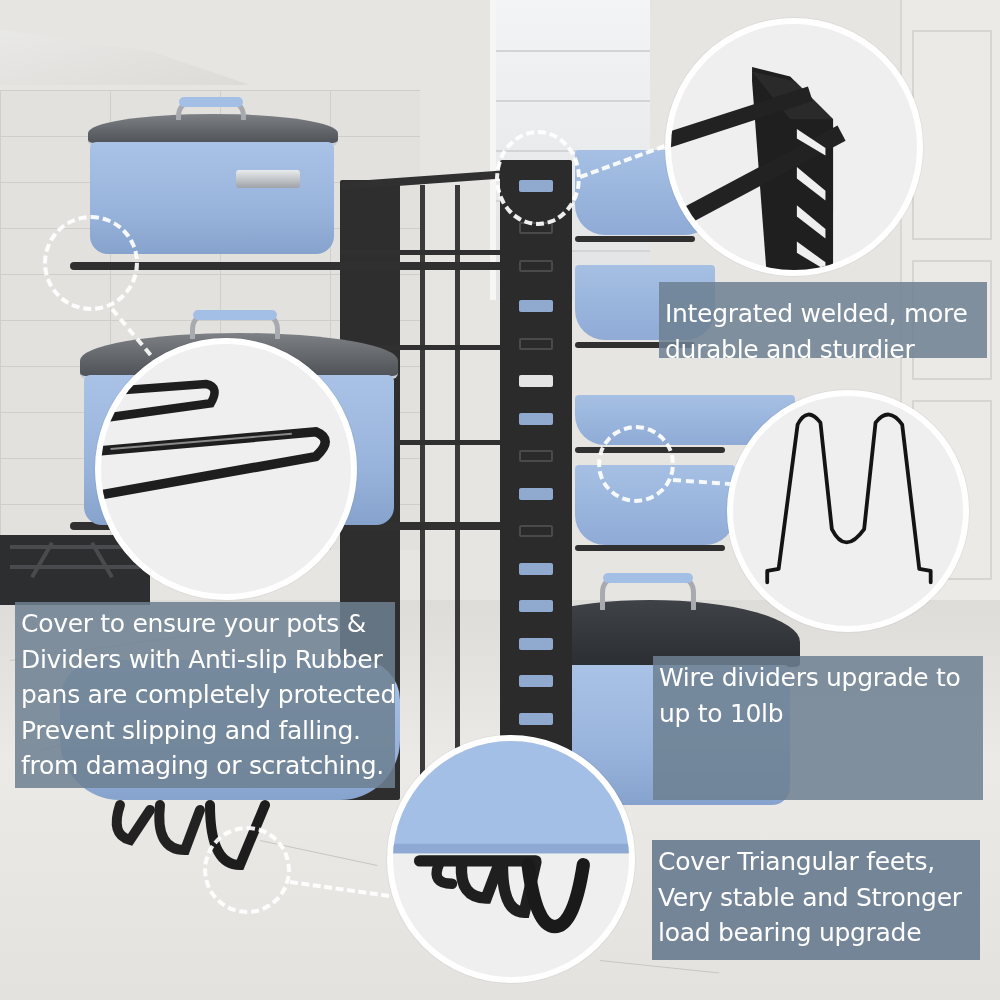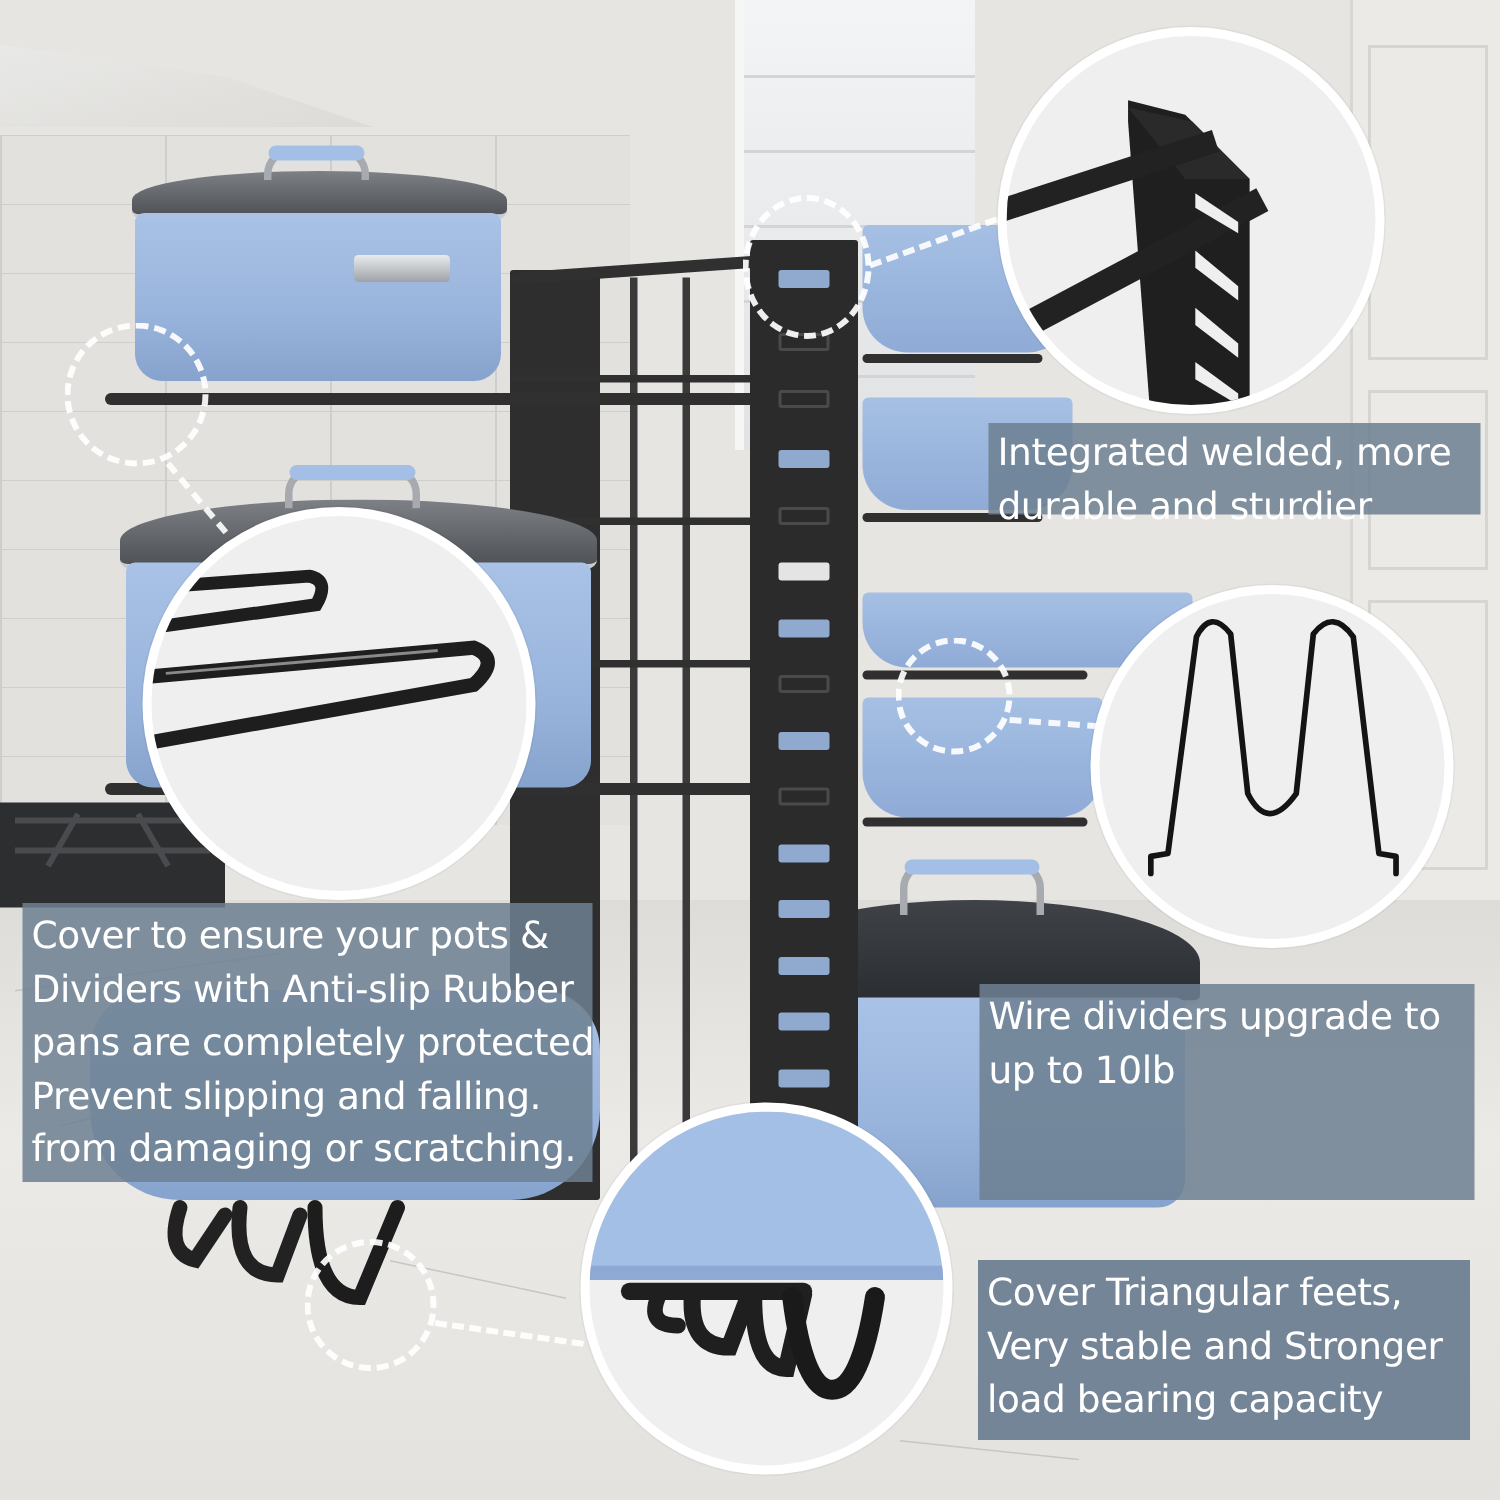--- a/index.html
+++ b/index.html
@@ -251,37 +251,37 @@
       <rect x="0" y="0" width="248" height="118" fill="#a4bfe6"></rect>
       <rect x="0" y="108" width="248" height="10" fill="#8ea9d3"></rect>
       <path d="M28 126 L150 126" stroke="#1f1f1f" stroke-width="12" stroke-linecap="round"></path>
       <path d="M48 130 Q40 150 62 150" stroke="#1f1f1f" stroke-width="11" fill="none" stroke-linecap="round"></path>
       <path d="M72 130 Q70 165 98 165 L112 128" stroke="#1f1f1f" stroke-width="12" fill="none" stroke-linecap="round"></path>
       <path d="M115 130 Q115 180 138 180 L150 128" stroke="#1f1f1f" stroke-width="12" fill="none" stroke-linecap="round"></path>
       <path d="M142 130 Q150 195 170 195 Q190 195 200 130" stroke="#1a1a1a" stroke-width="14" fill="none" stroke-linecap="round"></path>
     </svg>
   </div>
 
-  <div class="caption" style="left:659px;top:282px;width:328px;height:61px;padding-top:2px;">
+  <div class="caption" style="left:659px;top:282px;width:328px;height:76px;padding-top:14px;">
     <span class="line">Integrated welded, more</span>
     <span class="line">durable and sturdier</span>
   </div>
 
   <div class="caption" style="left:15px;top:602px;width:380px;height:186px;">
     <span class="line">Cover to ensure your pots &amp;</span>
     <span class="line">Dividers with Anti-slip Rubber</span>
     <span class="line">pans are completely protected</span>
     <span class="line">Prevent slipping and falling.</span>
     <span class="line">from damaging or scratching.</span>
   </div>
 
   <div class="caption" style="left:653px;top:656px;width:330px;height:144px;">
     <span class="line">Wire dividers upgrade to</span>
     <span class="line">up to 10lb</span>
   </div>
 
   <div class="caption" style="left:652px;top:840px;width:328px;height:120px;background:rgba(110,128,146,0.95);">
     <span class="line">Cover Triangular feets,</span>
     <span class="line">Very stable and Stronger</span>
-    <span class="line">load bearing capacity</span>
+    <span class="line">load bearing upgrade</span>
   </div>
 
 </div>
 
 </body></html>

